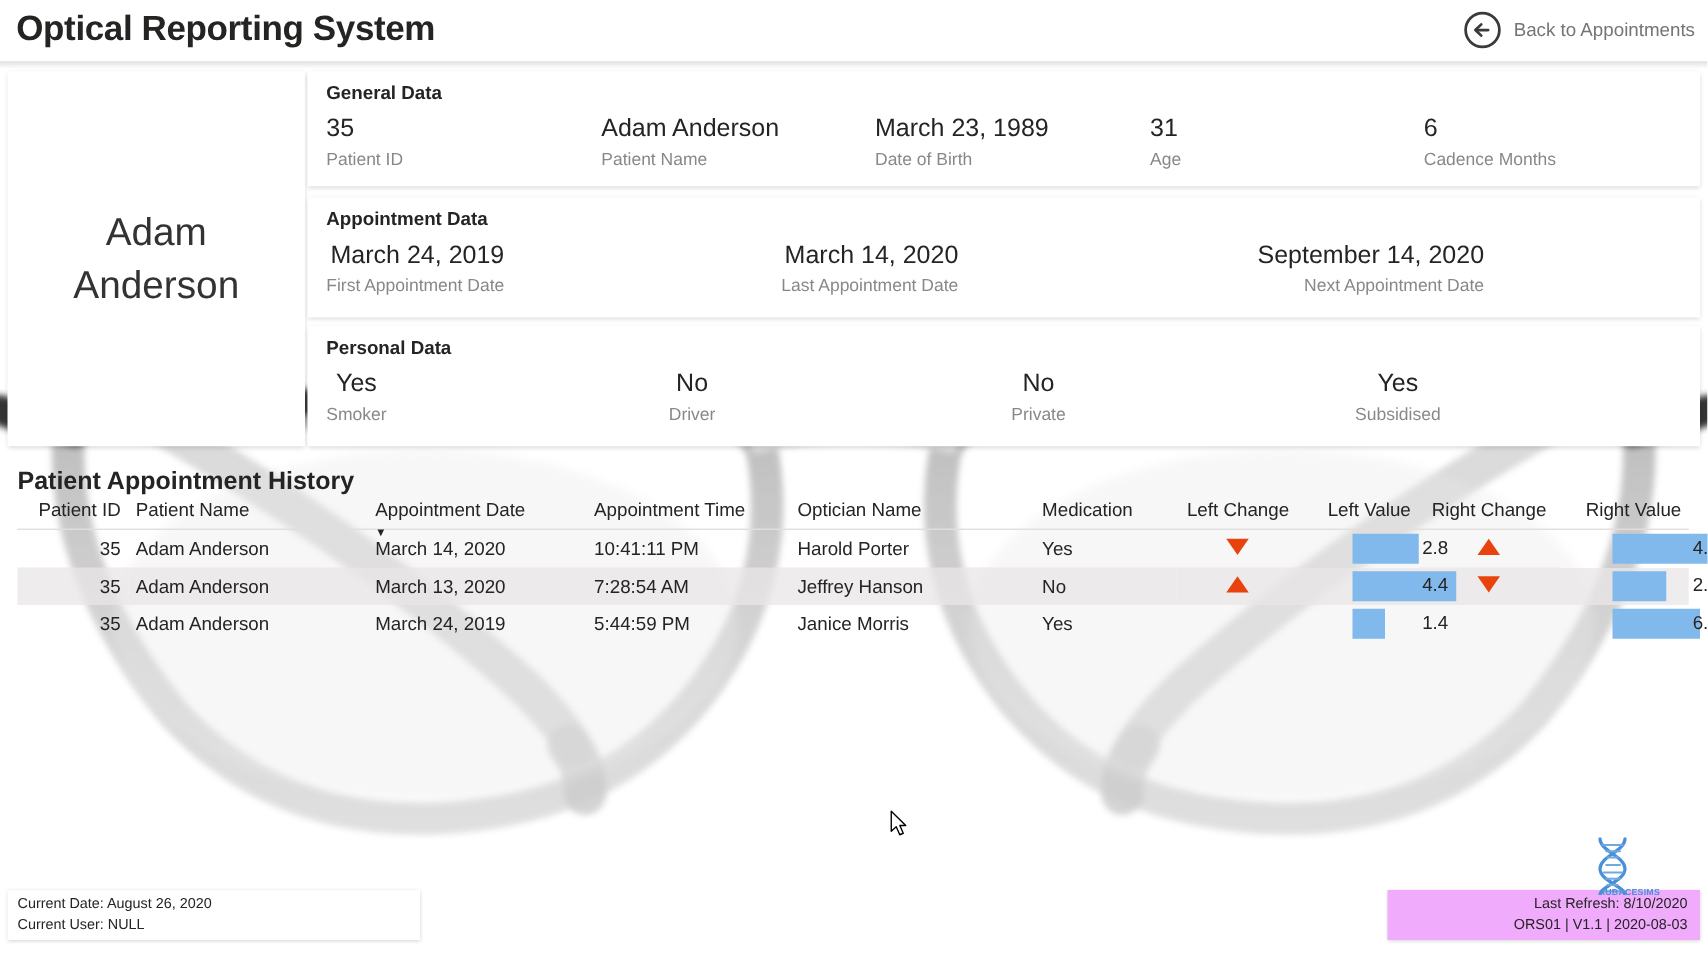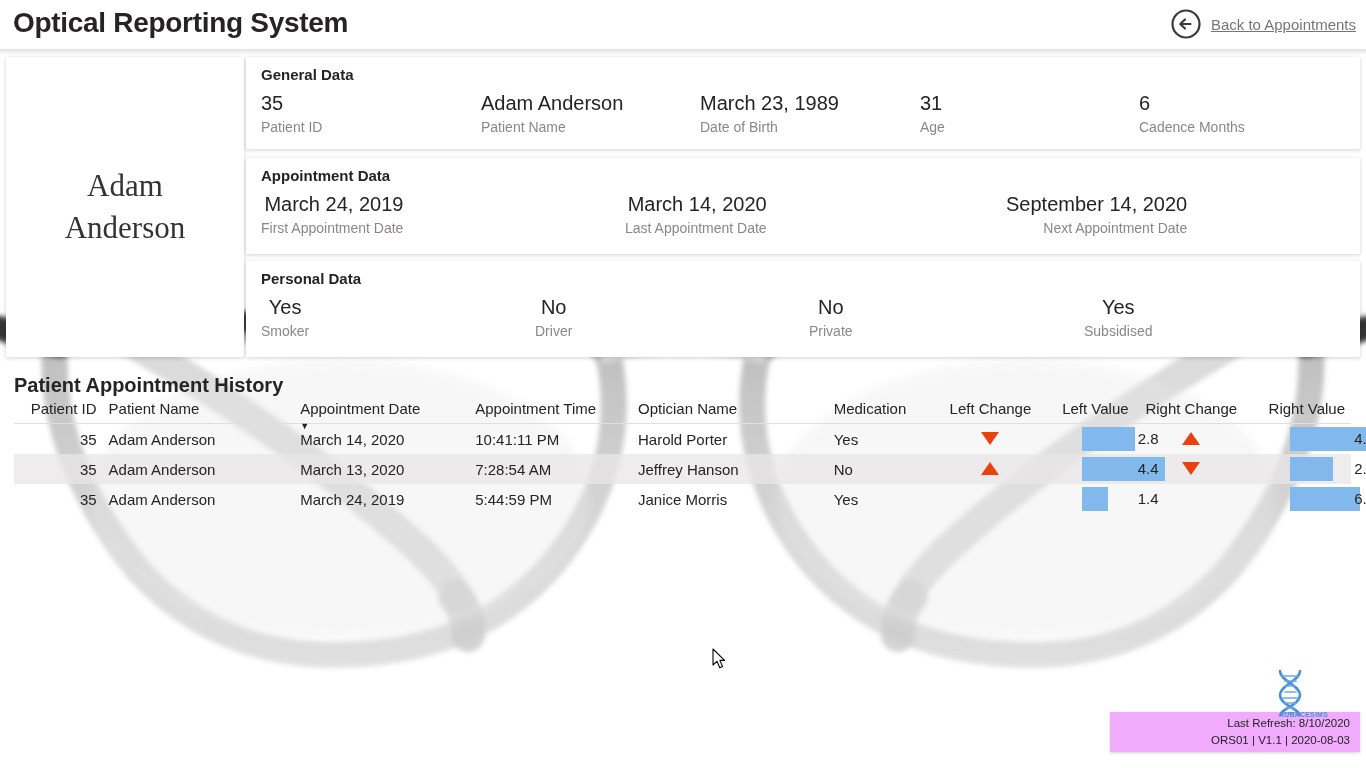--- a/index.html
+++ b/index.html
@@ -51,21 +51,20 @@
     height: 36px;
     display: flex;
     align-items: center;
     gap: 9px;
     cursor: pointer;
   }
   .back-icon { display: block; }
   .back-label {
     font-size: 15px;
     color: #757575;
-    text-decoration: underline;
   }
   .titlebar-shadow {
     position: absolute;
     left: 0; top: 49px;
     width: 1366px; height: 6px;
     background: linear-gradient(to bottom, rgba(0,0,0,0.12), rgba(0,0,0,0));
     z-index: 6;
   }
 
   
@@ -81,21 +80,20 @@
     z-index: 4;
   }
   .name-card-text {
     font-size: 31px;
     color: #333333;
     text-align: center;
     line-height: 1.35;
     font-weight: 400;
     padding: 0 10px;
     white-space: pre-line;
-    font-family: Liberation Serif, serif;
   }
 
   
   .info-card {
     position: absolute;
     background: #ffffff;
     box-shadow: 0 1px 4px rgba(0,0,0,0.18);
     z-index: 4;
   }
   #card-general     { left: 246px; top: 57px;  width: 1114px; height: 92px; }
@@ -563,20 +561,24 @@
       <line x1="17" y1="18" x2="25" y2="18"></line>
       <line x1="16" y1="24" x2="27" y2="24"></line>
       <line x1="14" y1="30" x2="29" y2="30"></line>
       <line x1="16" y1="35" x2="27" y2="35"></line>
       <line x1="17" y1="40" x2="25" y2="40"></line>
       <line x1="14" y1="45" x2="29" y2="45"></line>
     </g>
   </svg>
   <div class="logo-caption">AUBACESIMS</div>
 
+  <div class="footer-left">
+    <div class="line">Current Date: August 26, 2020</div>
+    <div class="line">Current User: NULL</div>
+  </div>
 
   <div class="footer-right">
     <div class="line">Last Refresh: 8/10/2020</div>
     <div class="line">ORS01 | V1.1 | 2020-08-03</div>
   </div>
 
   <div class="bottom-strip"></div>
 
   <svg class="cursor" width="15" height="22" viewBox="0 0 15 22">
     <path d="M 1 1 L 1 17 L 5 13.4 L 7.8 19.8 L 10.6 18.6 L 7.9 12.4 L 12.6 12.4 Z" fill="#ffffff" stroke="#000000" stroke-width="1.1" stroke-linejoin="round"></path>

